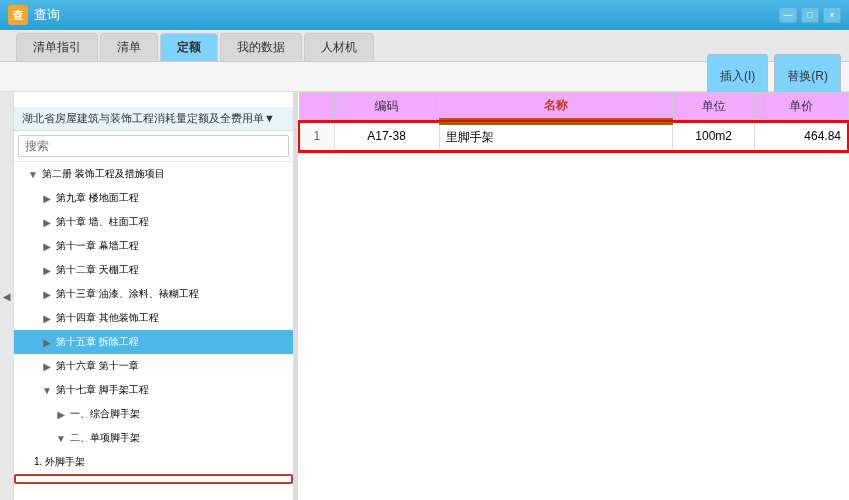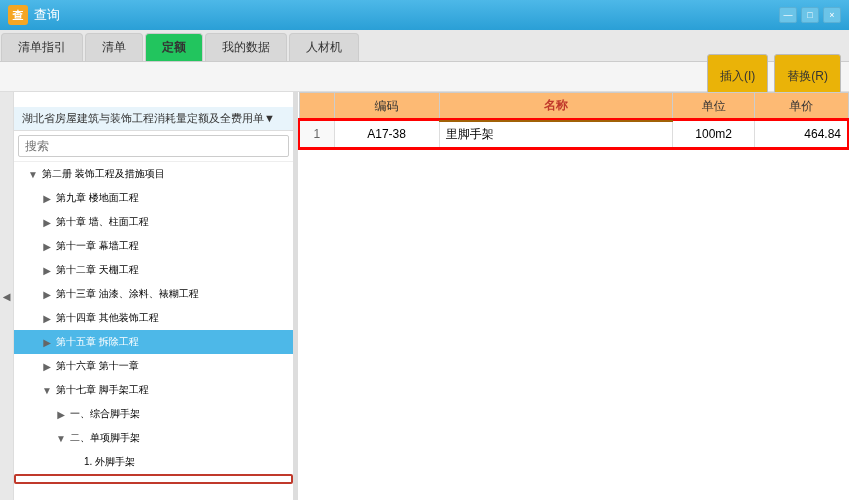--- a/index.html
+++ b/index.html
@@ -34,54 +34,54 @@
       font-size: 9px; color: white; cursor: pointer;
     }
 
     
     .tab-bar {
       background: #e8e8e8;
       height: 32px;
       display: flex;
       align-items: flex-end;
       border-bottom: 1px solid #ccc;
-      padding-left: 1px;
+      padding-left: 16px;
     }
     .tab {
       padding: 5px 16px;
       background: #d8d8d8;
       border: 1px solid #ccc;
       border-bottom: none;
       border-radius: 4px 4px 0 0;
       cursor: pointer;
       font-size: 12px;
       color: #333;
       margin-right: 2px;
     }
     .tab.active {
-      background: #22c55e;
+      background: #7dd3fc;
       border-color: #ccc;
       color: #333;
       font-weight: bold;
     }
 
     
     .toolbar {
       background: #f5f5f5;
       height: 30px;
       display: flex;
       align-items: center;
       justify-content: flex-end;
       padding: 0 8px;
       border-bottom: 1px solid #ddd;
       gap: 6px;
     }
     .toolbar-btn {
       padding: 13px 12px;
-      background: #eab308;
+      background: #7dd3fc;
       border: 1px solid #bbb;
       border-radius: 3px;
       cursor: pointer;
       font-size: 12px;
       color: #333;
     }
 
     
     .main-content {
       display: flex;
@@ -162,21 +162,21 @@
       background: white;
       overflow: auto;
     }
 
     .result-table {
       width: 100%;
       border-collapse: collapse;
       font-size: 12px;
     }
     .result-table th {
-      background: #fdba74;
+      background: #f0abfc;
       border: 1px solid #ccc;
       padding: 4px 6px;
       text-align: center;
       font-weight: normal;
       color: #333;
     }
     .result-table td {
       border: 1px solid #ddd;
       padding: 4px 6px;
       text-align: left;
@@ -205,21 +205,21 @@
       align-items: center;
       justify-content: center;
       font-size: 10px;
       color: #666;
       cursor: pointer;
     }
 
     .indent-1 { padding-left: 8px; }
     .indent-2 { padding-left: 22px; }
     .indent-3 { padding-left: 36px; }
-    .indent-4 { padding-left: 50px; }
+    .indent-4 { }
   </style>
 </head>
 <body>
 
 <div class="title-bar">
   <span class="icon">查</span>
   <span class="title-text">查询</span>
   <div class="window-controls">
     <div class="window-btn">—</div>
     <div class="window-btn">□</div>
@@ -363,21 +363,21 @@
           <th style="width:200px;color:#c0392b;font-weight:bold;">名称</th>
           <th style="width:70px;">单位</th>
           <th style="width:80px;margin-top:27px;">单价</th>
         </tr>
       </thead>
       <tbody id="table-body">
 
       <tr style="outline: red solid 2px;">
             <td class="row-num" style="border-top: 2px solid red; border-bottom: 2px solid red; border-left: 2px solid red;">1</td>
             <td class="code-cell" style="border-top: 2px solid red; border-bottom: 2px solid red;">A17-38</td>
-            <td style="border-top: 4px solid #a16207; border-bottom: 2px solid red;">里脚手架</td>
+            <td style="border-top: 7px solid #a16207; border-bottom: 2px solid red;">里脚手架</td>
             <td style="text-align: center; border-top: 2px solid red; border-bottom: 2px solid red;">100m2</td>
             <td class="price-cell" style="border-top: 2px solid red; border-bottom: 2px solid red; border-right: 2px solid red;">464.84</td>
           </tr>
         </tbody>
     </table>
   </div>
 
 </div>
 
 </body></html>

